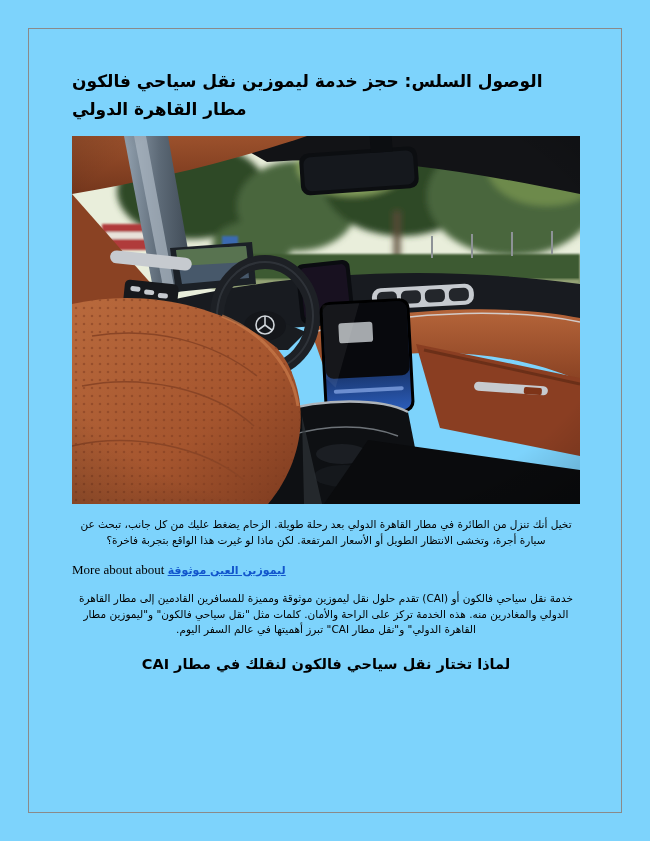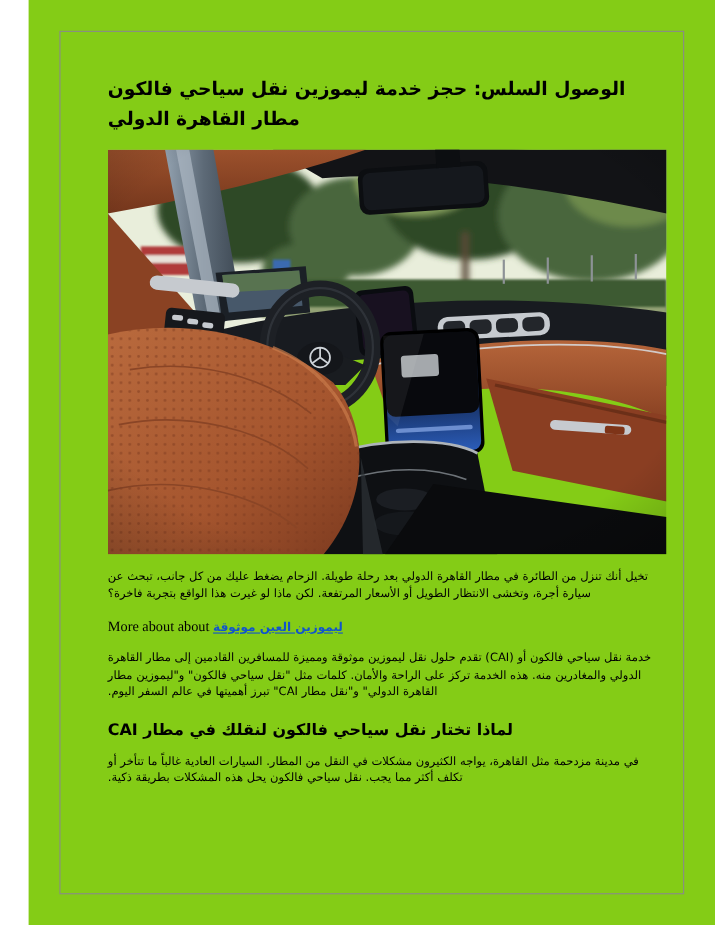--- a/index.html
+++ b/index.html
@@ -1,26 +1,26 @@
 <!DOCTYPE html>
 <html style="--c-text: #000000; --c-border: #8a8a8a; --c-link: #1155cc; --c-sky: #e9eedb; --c-tree: #4a663c; --c-tree_dark: #2e4a28; --c-leather: #a5552e; --c-leather_dark: #7c3a1f; --c-leather_light: #b96a3d; --c-dash: #181b20; --c-silver: #c6cacf; --c-screen: #08090d; --c-screen_glow: #2b5cb8;"><head>
 <meta charset="utf-8">
 <style>
   html,body{margin:0;padding:0;background:#ffffff;}
   body{width:650px;height:841px;position:relative;font-family:"DejaVu Sans",sans-serif;color:var(--c-text,#000);}
-  .sheet{position:absolute;inset:0;background:#84cc16;margin-left:26px;}
+  .sheet{position:absolute;inset:0;background:#7dd3fc;}
   .sheet-border{position:absolute;left:28px;top:28px;right:28px;bottom:28px;border:1px solid var(--c-border,#8a8a8a);pointer-events:none;}
   .content{position:absolute;left:72px;top:68px;width:508px;}
   .doc-title{direction:rtl;text-align:left;font-size:17px;font-weight:bold;line-height:1.62;margin:0 0 13px 0;font-family:"DejaVu Sans",sans-serif;}
   .photo-wrap{width:508px;height:368px;margin:0 0 13px 0;overflow:hidden;}
   .photo-wrap svg{display:block;width:508px;height:368px;}
-  .para{direction:rtl;text-align:left;font-size:10.5px;line-height:15.5px;margin:0 0 12px 0;}
+  .para{direction:rtl;text-align:center;font-size:10.5px;line-height:15.5px;margin:0 0 12px 0;}
   .more-info{direction:ltr;text-align:left;font-family:"Liberation Serif","DejaVu Serif",serif;font-size:13px;margin:14px 0 13px 0;}
   .more-info a{color:var(--c-link,#1155cc);text-decoration:underline;font-family:"DejaVu Sans",sans-serif;font-size:11px;font-weight:bold;}
-  .section-heading{direction:rtl;text-align:left;font-size:14.5px;font-weight:bold;margin:16px 0 11px 0;line-height:1.4;}
+  .section-heading{direction:rtl;text-align:center;font-size:14.5px;font-weight:bold;margin:16px 0 11px 0;line-height:1.4;}
   
   .sky{fill:var(--c-sky,#e9eedb);} .tree{fill:var(--c-tree,#4a663c);} .treedark{fill:var(--c-tree_dark,#2e4a28);}
   .dash{fill:var(--c-dash,#181b20);} .silver{fill:var(--c-silver,#c6cacf);} .screen{fill:var(--c-screen,#08090d);}
 </style>
 </head>
 <body>
 
 <div class="sheet">
   <div class="sheet-border"></div>
 
@@ -207,16 +207,15 @@
     </div>
 
     <p class="para">تخيل أنك تنزل من الطائرة في مطار القاهرة الدولي بعد رحلة طويلة. الزحام يضغط عليك من كل جانب، تبحث عن سيارة أجرة، وتخشى الانتظار الطويل أو الأسعار المرتفعة. لكن ماذا لو غيرت هذا الواقع بتجربة فاخرة؟</p>
 
     <p class="more-info"><span>More about about </span><a href="#">ليموزين العين موثوقة</a></p>
 
     <p class="para">خدمة نقل سياحي فالكون أو (CAI) تقدم حلول نقل ليموزين موثوقة ومميزة للمسافرين القادمين إلى مطار القاهرة الدولي والمغادرين منه. هذه الخدمة تركز على الراحة والأمان. كلمات مثل "نقل سياحي فالكون" و"ليموزين مطار القاهرة الدولي" و"نقل مطار CAI" تبرز أهميتها في عالم السفر اليوم.</p>
 
     <h2 class="section-heading">لماذا تختار نقل سياحي فالكون لنقلك في مطار CAI</h2>
 
-    <p class="para">في مدينة مزدحمة مثل القاهرة، يواجه الكثيرون مشكلات في النقل من المطار. السيارات العادية غالباً ما تتأخر أو تكلف أكثر مما يجب. نقل سياحي فالكون يحل هذه المشكلات بطريقة ذكية.</p>
 
   </div>
 </div>
 
 </body></html>

